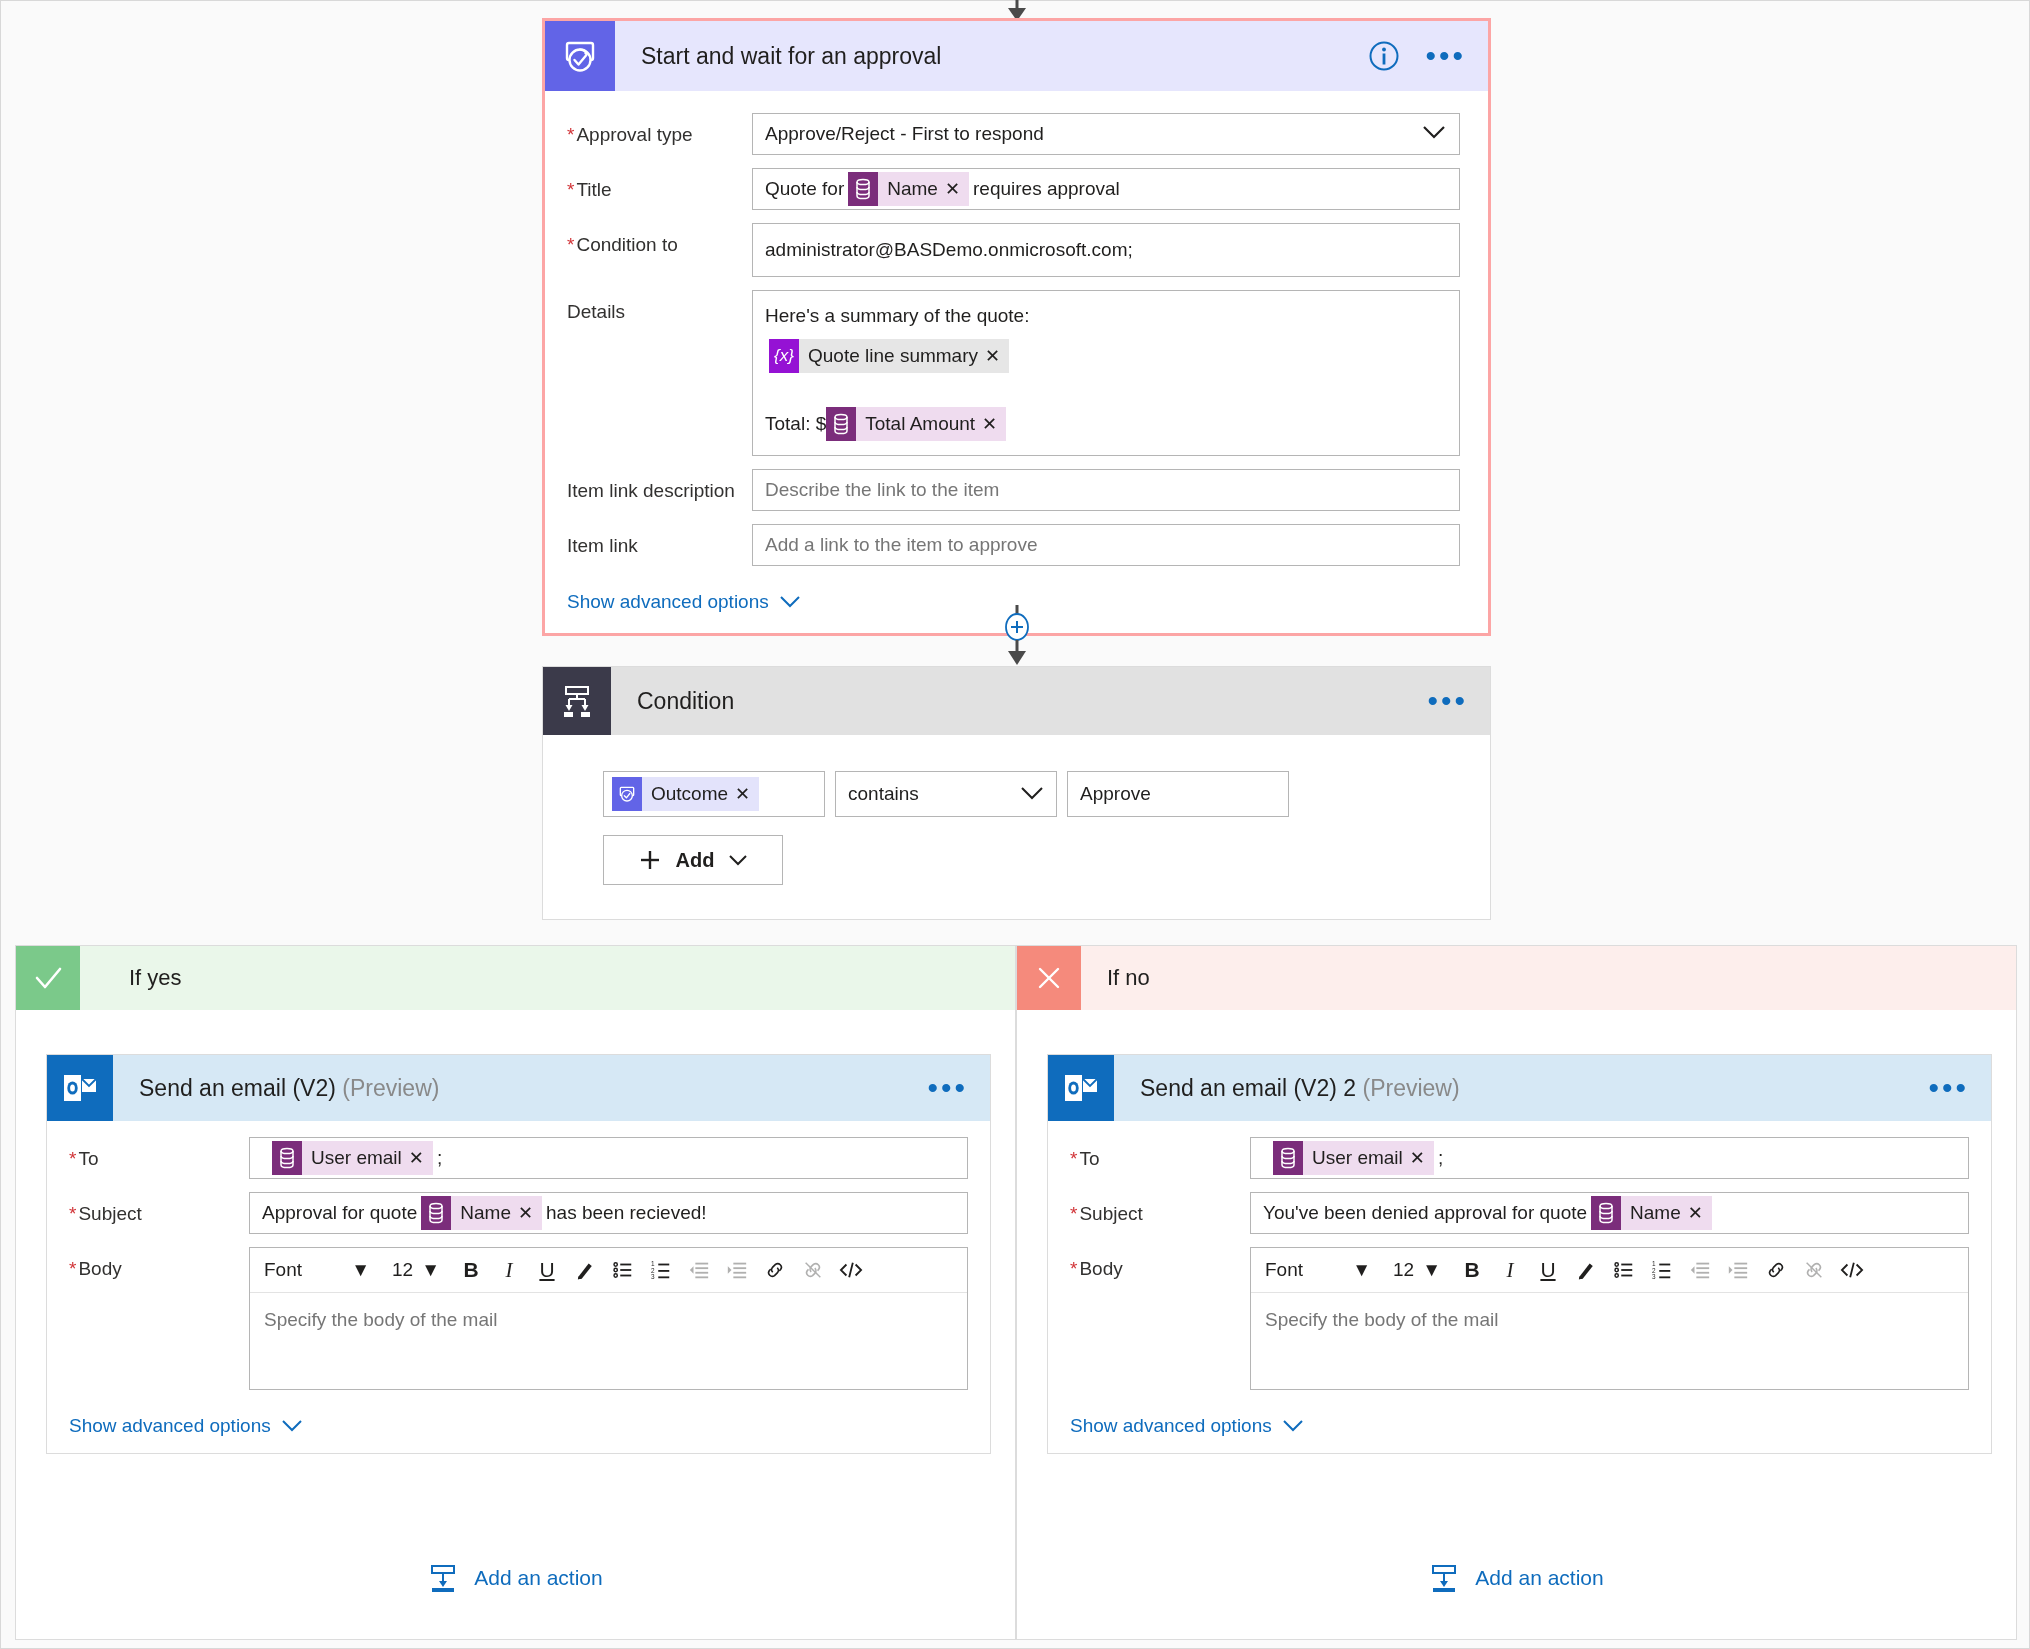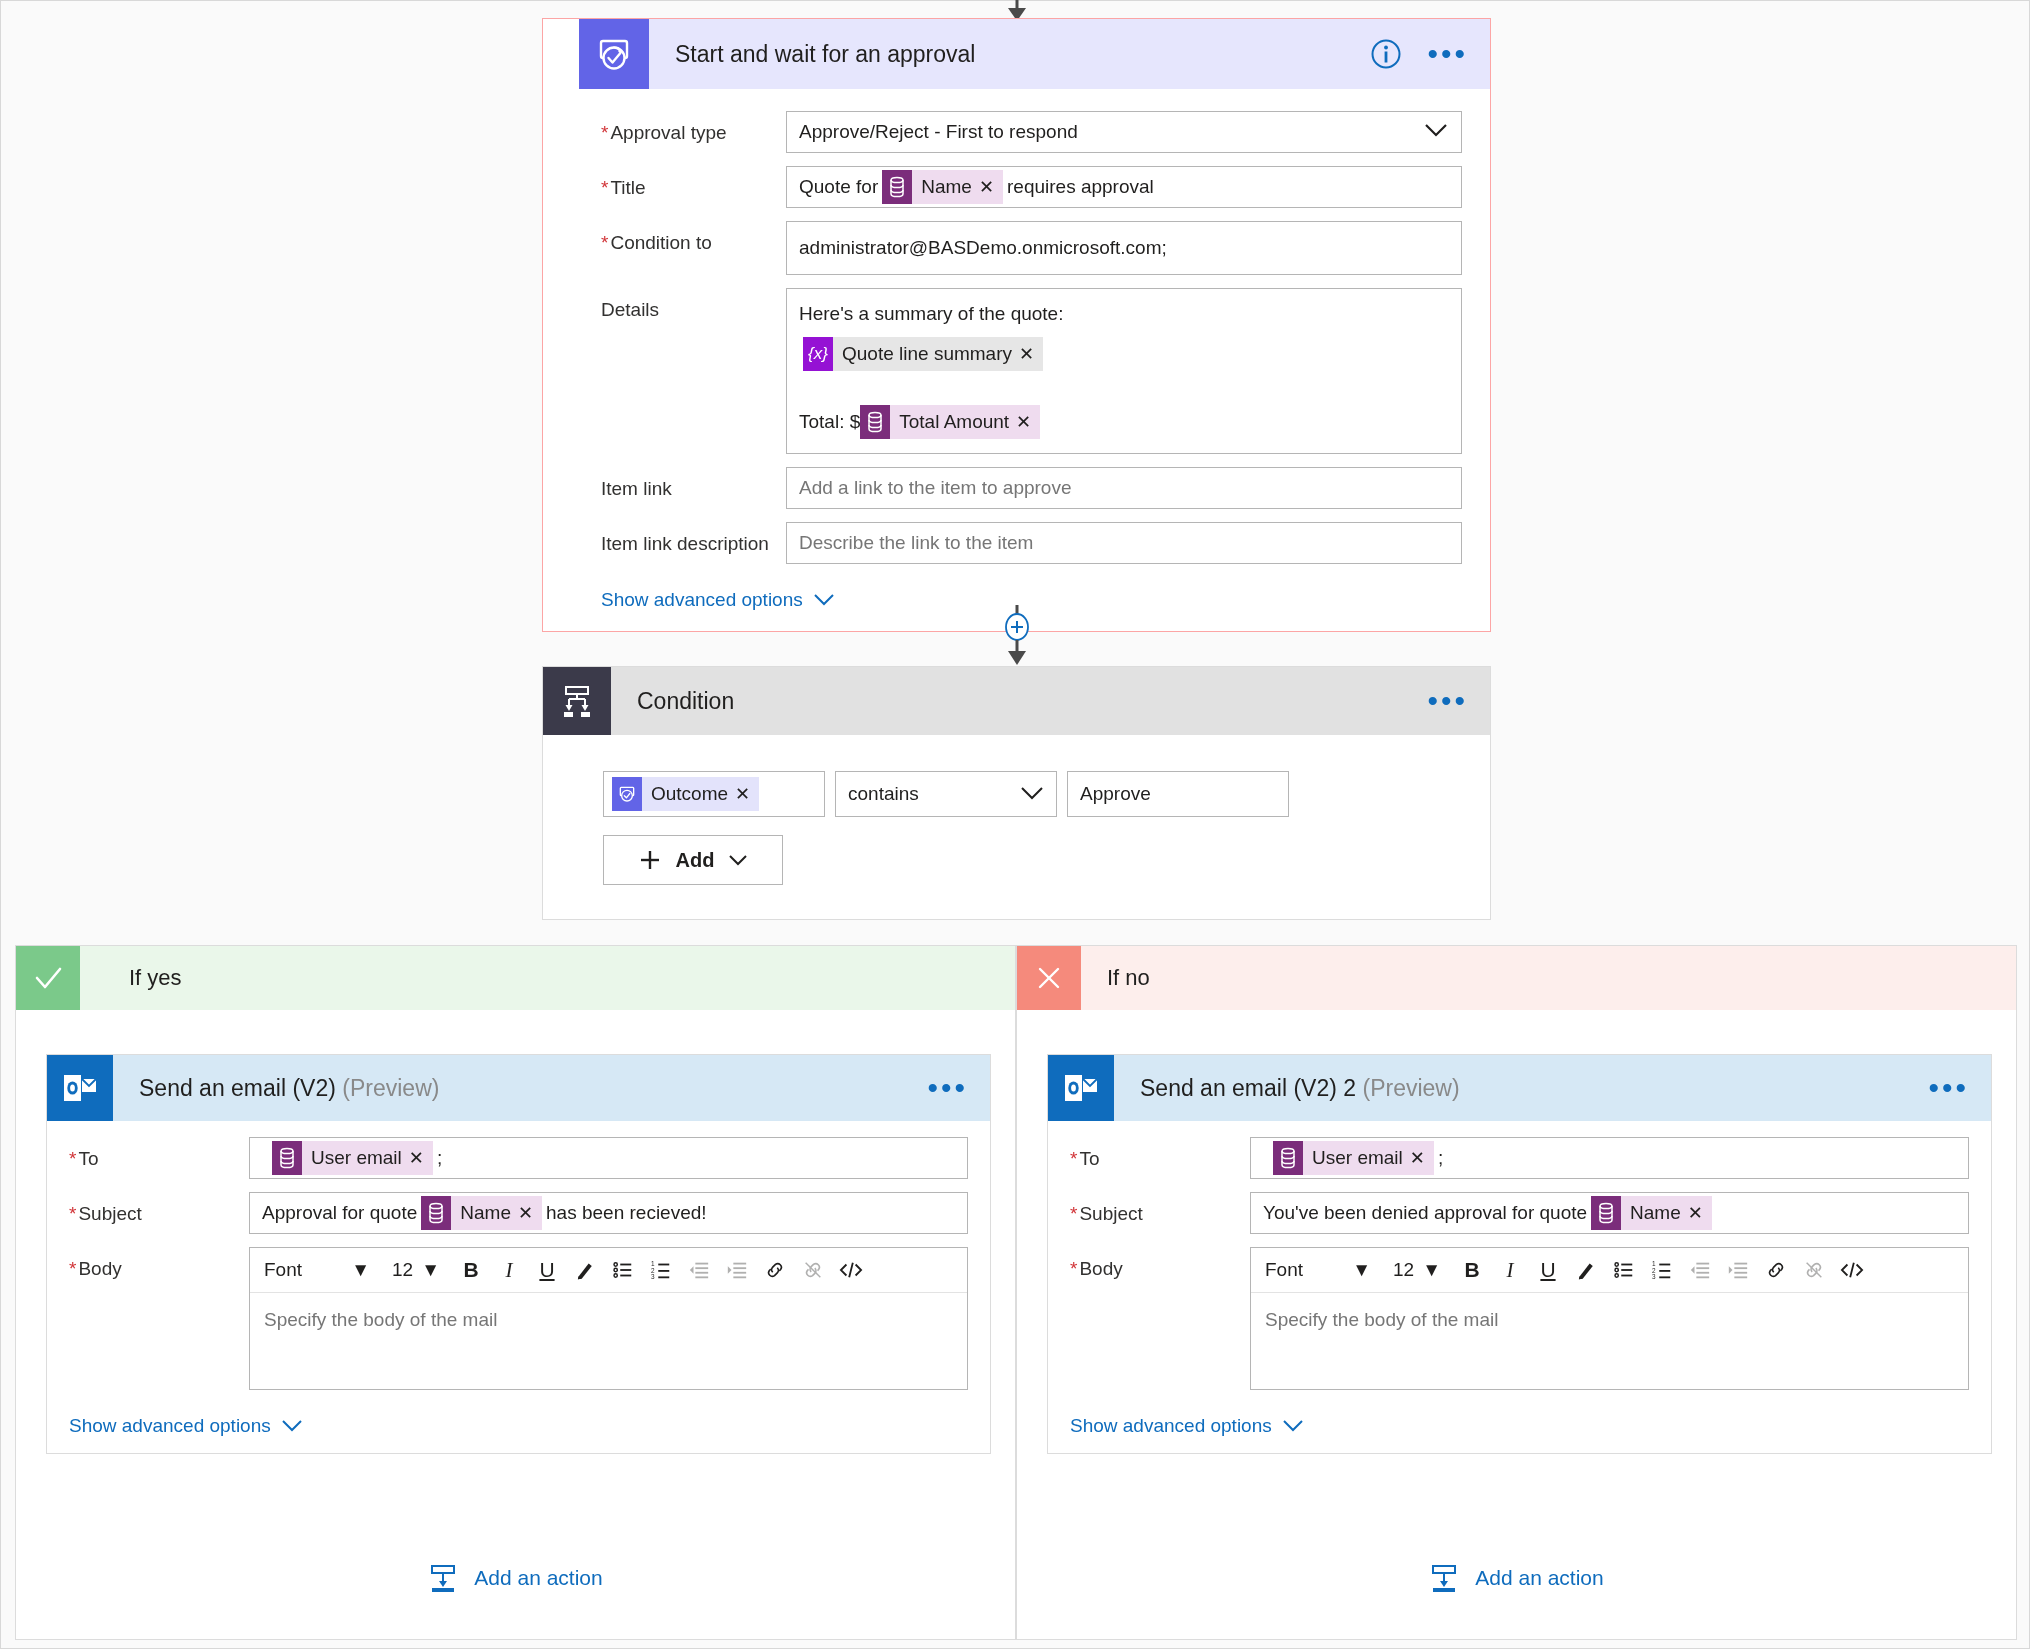--- a/index.html
+++ b/index.html
@@ -63,23 +63,22 @@
   }
   .info-icon { cursor: pointer; display:block; }
 
   
   .approval-card {
     position: absolute;
     left: 541px;
     top: 17px;
     width: 949px;
     background: #ffffff;
-    border: 1px solid #fca5a5;
+    border: 3px solid #fca5a5;
     box-sizing: border-box;
-    padding-left: 36px;
   }
   .approval-card .card-header { background: #e6e6fd; }
   .approval-card .card-icon { background: #6264e7; }
 
   .form {
     padding: 22px 28px 14px 22px;
   }
   .row {
     display: flex;
     align-items: flex-start;
@@ -448,33 +447,33 @@
               </span>
               <span class="tok-label">Total Amount</span>
               <span class="tok-x">✕</span>
             </span>
           </div>
         </div>
       </div>
 
       <div class="row">
         <div class="row-label">
+          <span>Item link description</span>
+        </div>
+        <div class="field placeholder">
+          <span>Describe the link to the item</span>
+        </div>
+      </div>
+
+      <div class="row">
+        <div class="row-label">
           <span>Item link</span>
         </div>
         <div class="field placeholder">
           <span>Add a link to the item to approve</span>
-        </div>
-      </div>
-
-      <div class="row">
-        <div class="row-label">
-          <span>Item link description</span>
-        </div>
-        <div class="field placeholder">
-          <span>Describe the link to the item</span>
         </div>
       </div>
 
       <div class="adv-link">
         <span>Show advanced options</span>
         <svg width="22" height="14" viewBox="0 0 22 14">
           <polyline points="2,2 11,11 20,2" fill="none" stroke="#0f6cbd" stroke-width="2"></polyline>
         </svg>
       </div>
     </div>

